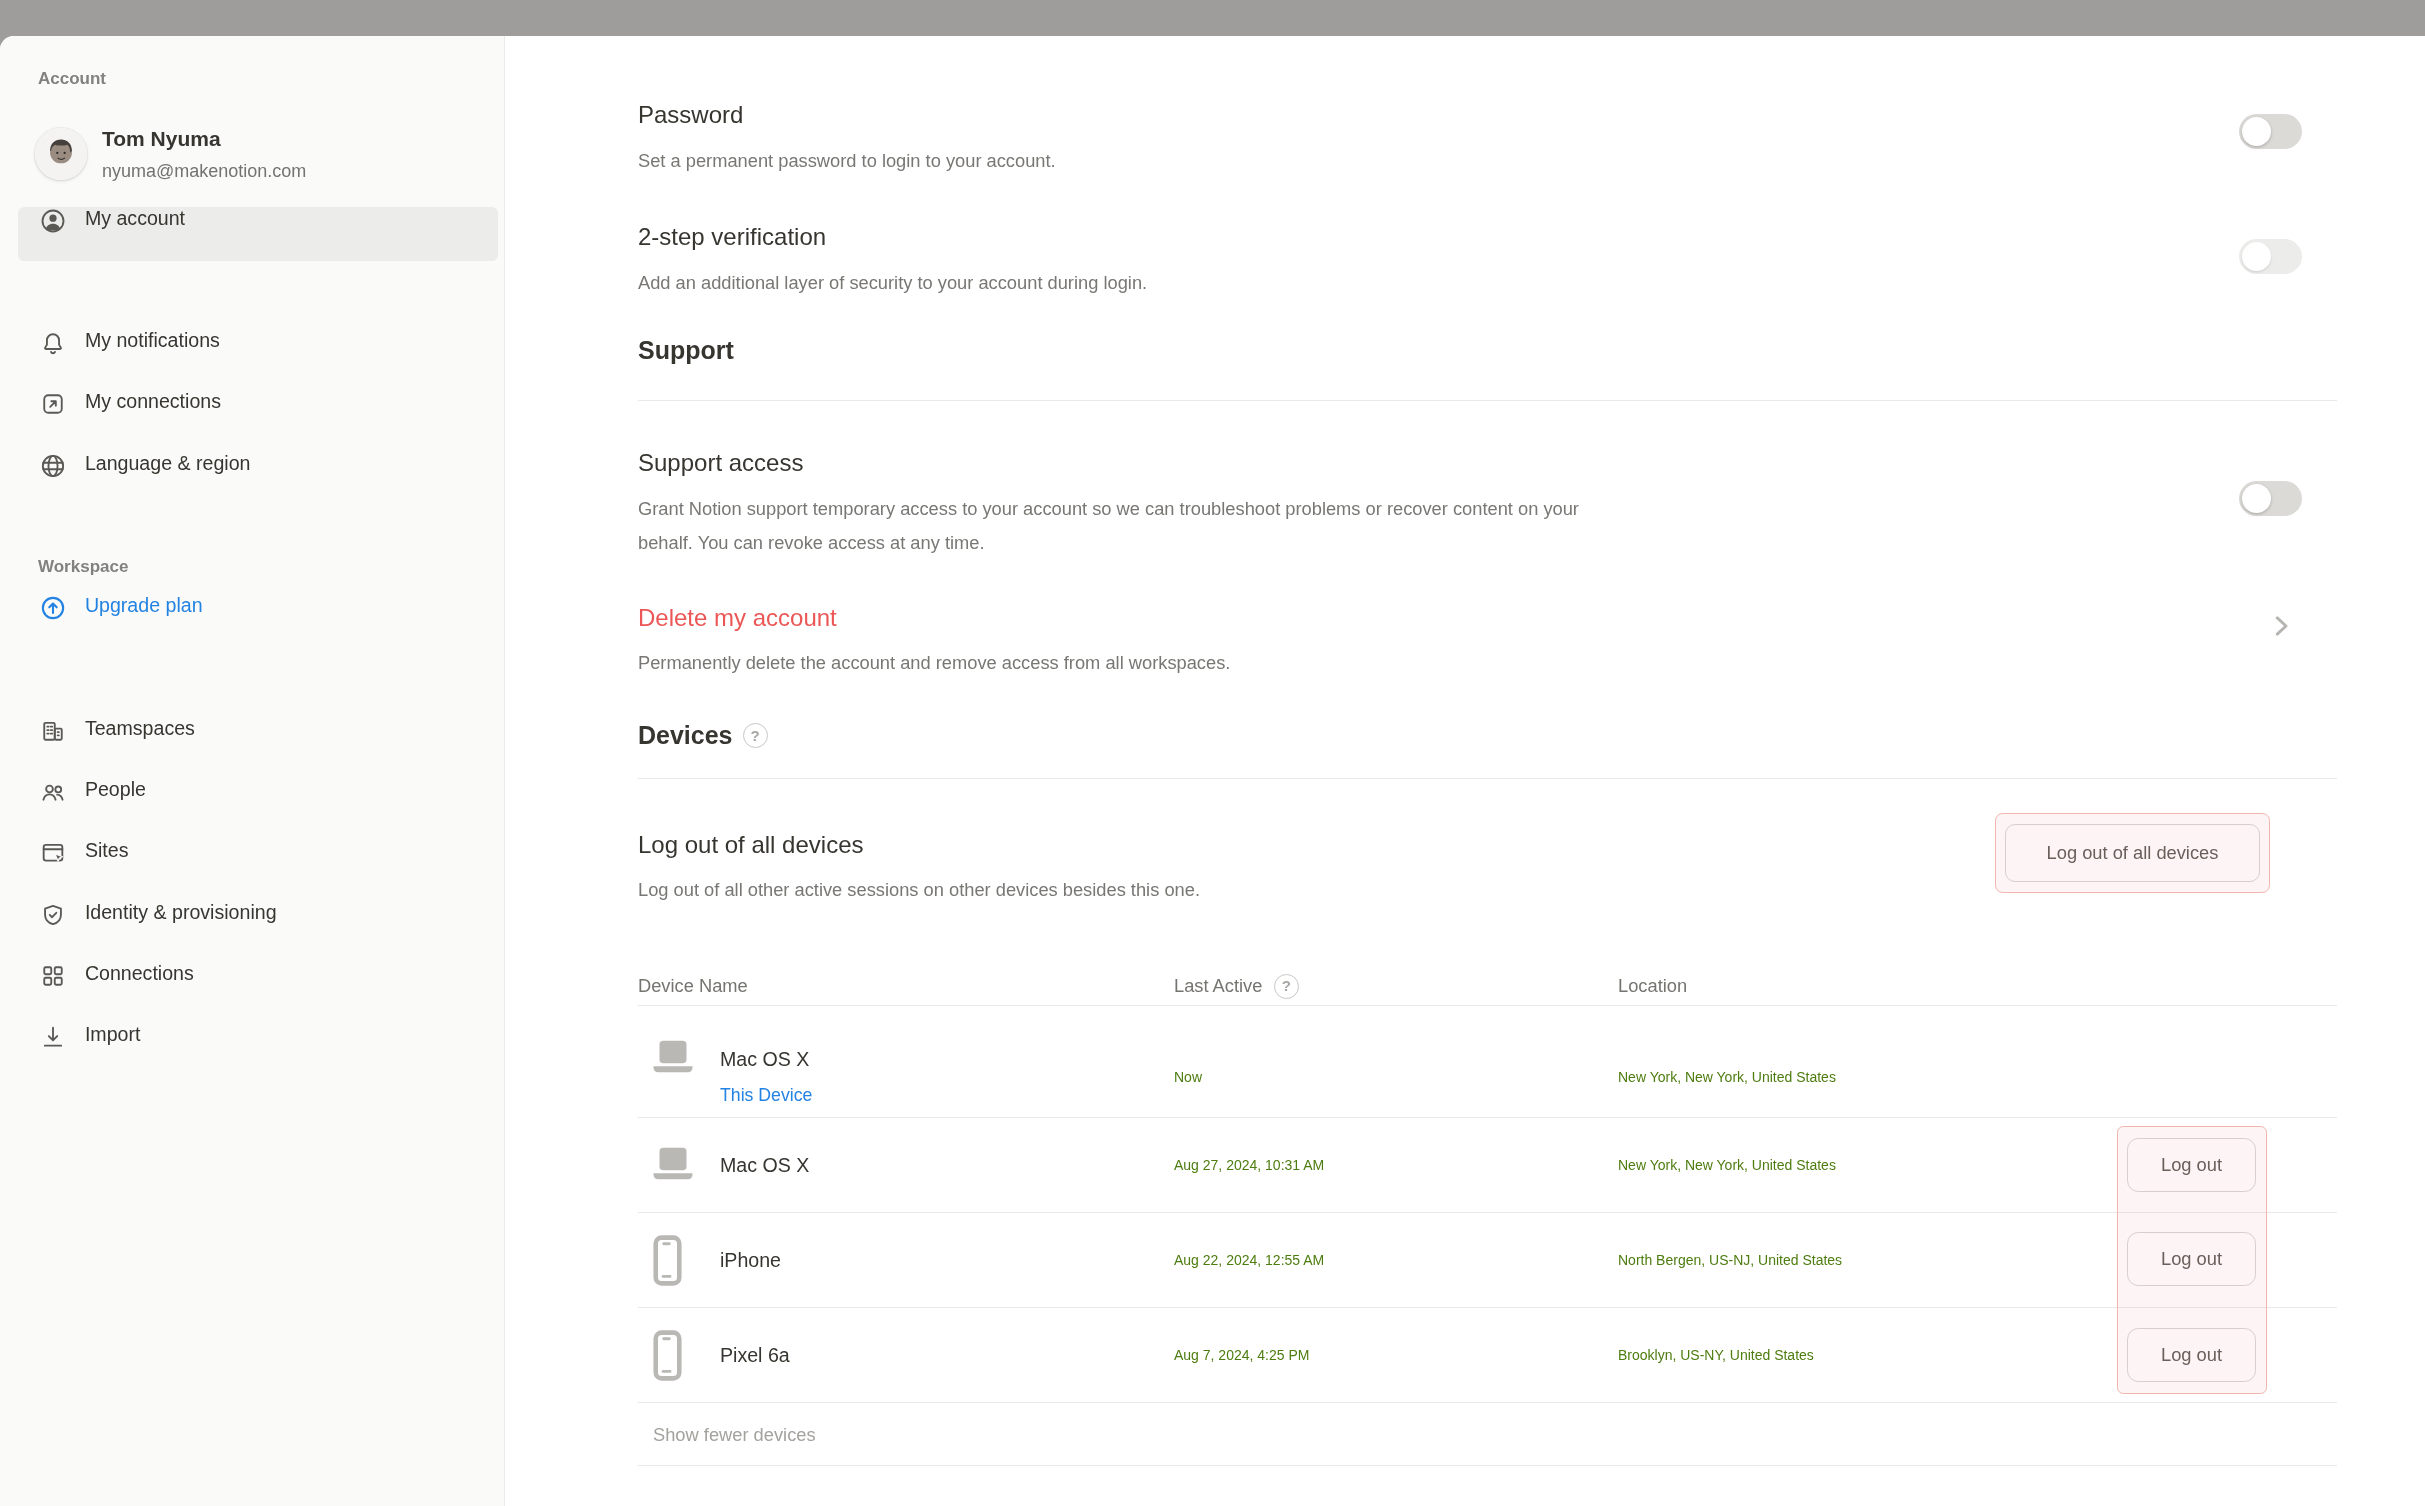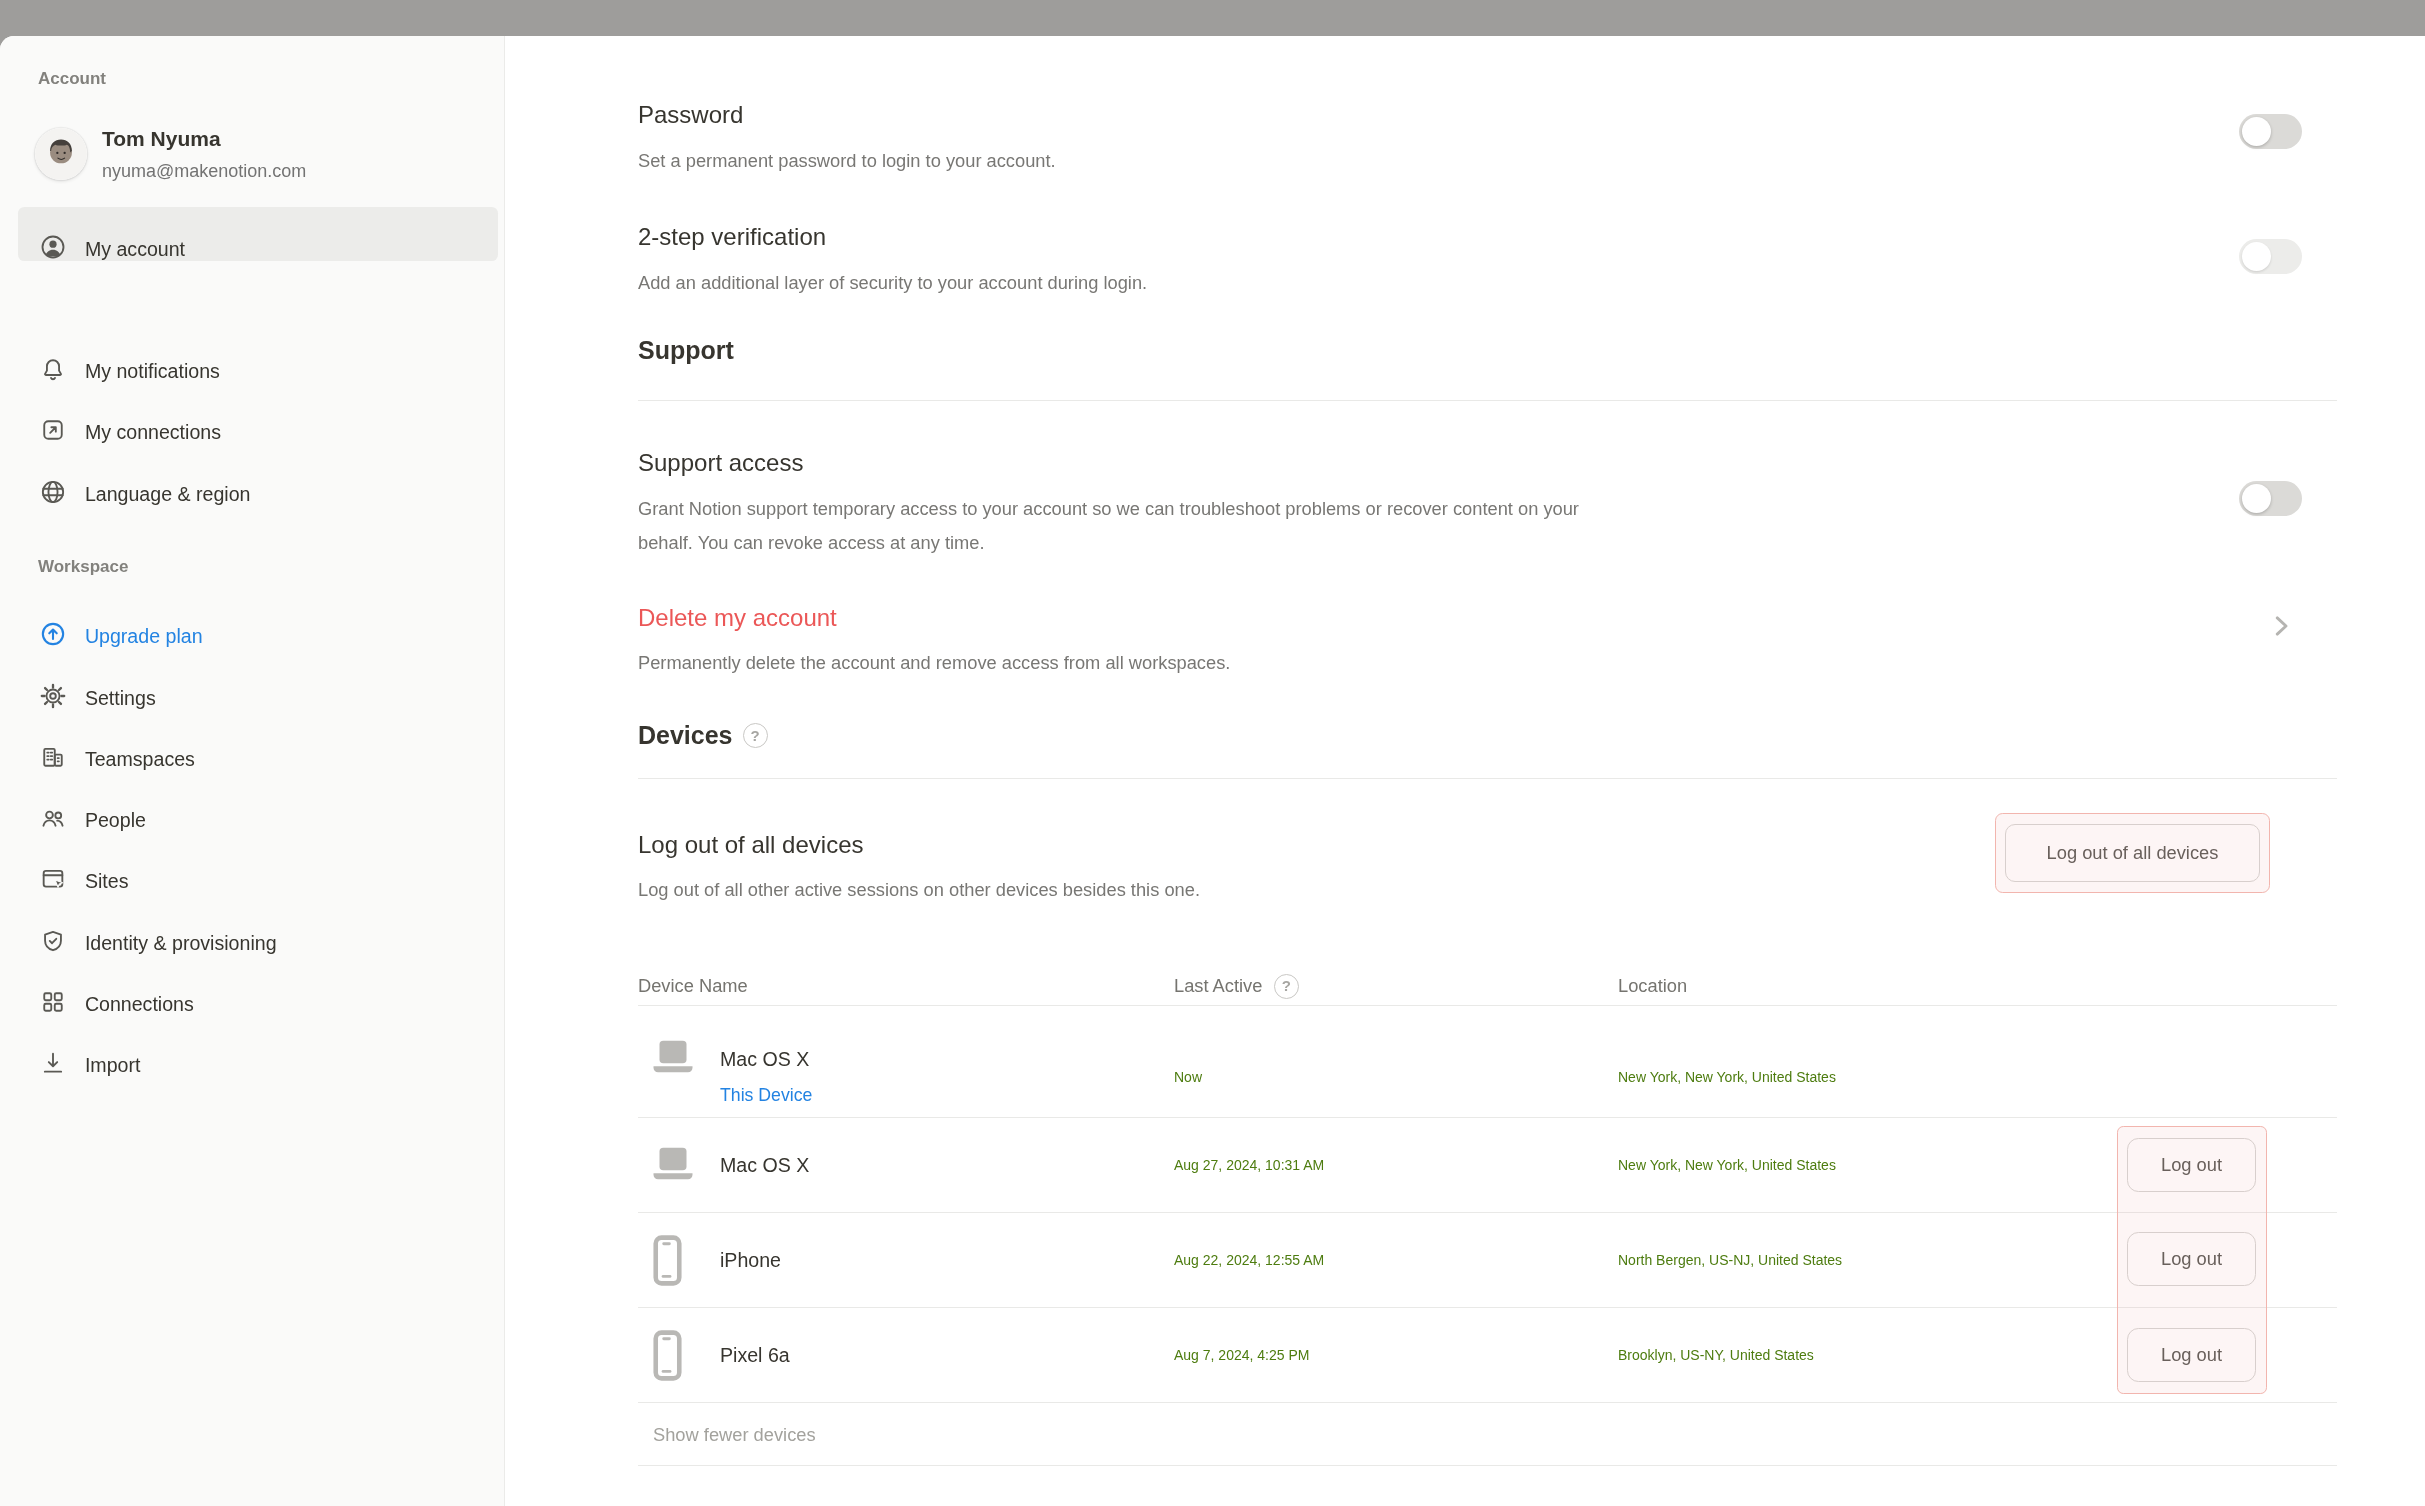--- a/index.html
+++ b/index.html
@@ -12,21 +12,21 @@
   .app { position:absolute; inset:0; background:#ffffff; border-top-left-radius:14px; overflow:hidden;margin-top:36px; }
 
   
   .sidebar { position:absolute; left:0; top:0; width:505px; height:1507px;
              background:#fafaf9; border-right:1.3px solid #ebebe9; }
   .sb-label { position:absolute; left:38px; font-size:17px; font-weight:700; color:#82817d; line-height:28px; }
   .avatar { position:absolute; left:35px; top:92px; width:52px; height:52px; border-radius:50%;
             background:#fff; box-shadow:0 0 0 1.3px rgba(0,0,0,0.04), 0 1.3px 3.8px rgba(0,0,0,0.12); overflow:hidden; }
   .user-name { position:absolute; left:102px; top:88px; font-size:21px; font-weight:600; line-height:30px; color:#37352f; }
   .user-email { position:absolute; left:102px; top:121px; font-size:18px; line-height:28px; color:#737373; }
-  .sb-item { position:absolute; left:17.7px; width:480px; height:54px; display:flex; align-items:flex-end;
+  .sb-item { position:absolute; left:17.7px; width:480px; height:54px; display:flex; align-items:flex-start;
              gap:17.7px; padding-left:21.5px; border-radius:6.3px; cursor:pointer; }
   .sb-item.active { background:#ececea; }
   .sb-item .sb-icon { width:28px; height:28px; flex:0 0 28px; display:flex; align-items:center; justify-content:center; }
   .sb-item-label { font-size:19.6px; font-weight:500; color:#37352f; white-space:nowrap; }
   .sb-item.accent .sb-item-label { color:#2383e2; }
   svg.ic { stroke:#5a5954; stroke-width:1.6; fill:none; stroke-linecap:round; stroke-linejoin:round; width:28px; height:28px; }
   .accent svg.ic { stroke:#2383e2; stroke-width:1.8; }
 
   
   .main-el { position:absolute; }
@@ -134,32 +134,20 @@
     <div class="sb-item accent" style="top:558px">
       <span class="sb-icon">
         <svg class="ic" viewBox="0 0 24 24">
           <circle cx="12" cy="12" r="8.7"></circle>
           <path d="M12 16.2V8.4M8.8 11.4L12 8.2l3.2 3.2"></path>
         </svg>
       </span>
       <span class="sb-item-label">Upgrade plan</span>
     </div>
 
-    <div class="sb-item" style="top:620px">
-      <span class="sb-icon">
-        <svg class="ic" viewBox="0 0 24 24">
-          <g stroke-width="2">
-            <path d="M19.2 12h2.4M4.8 12H2.4M12 4.8V2.4M12 19.2v2.4M17.1 6.9l1.7-1.7M6.9 6.9L5.2 5.2M17.1 17.1l1.7 1.7M6.9 17.1l-1.7 1.7"></path>
-          </g>
-          <circle cx="12" cy="12" r="5.6"></circle>
-          <circle cx="12" cy="12" r="2.4"></circle>
-        </svg>
-      </span>
-      <span class="sb-item-label">Settings</span>
-    </div>
 
     <div class="sb-item" style="top:681px">
       <span class="sb-icon">
         <svg class="ic" viewBox="0 0 24 24">
           <rect x="4.5" y="5" width="9" height="14.5" rx="1"></rect>
           <rect x="13.5" y="10" width="6" height="9.5" rx="1"></rect>
           <path d="M7 8.3h1.4M10 8.3h1.4M7 11.3h1.4M10 11.3h1.4M7 14.3h1.4M10 14.3h1.4M15.9 13h1.2M15.9 15.8h1.2" stroke-width="1.4"></path>
         </svg>
       </span>
       <span class="sb-item-label">Teamspaces</span>

